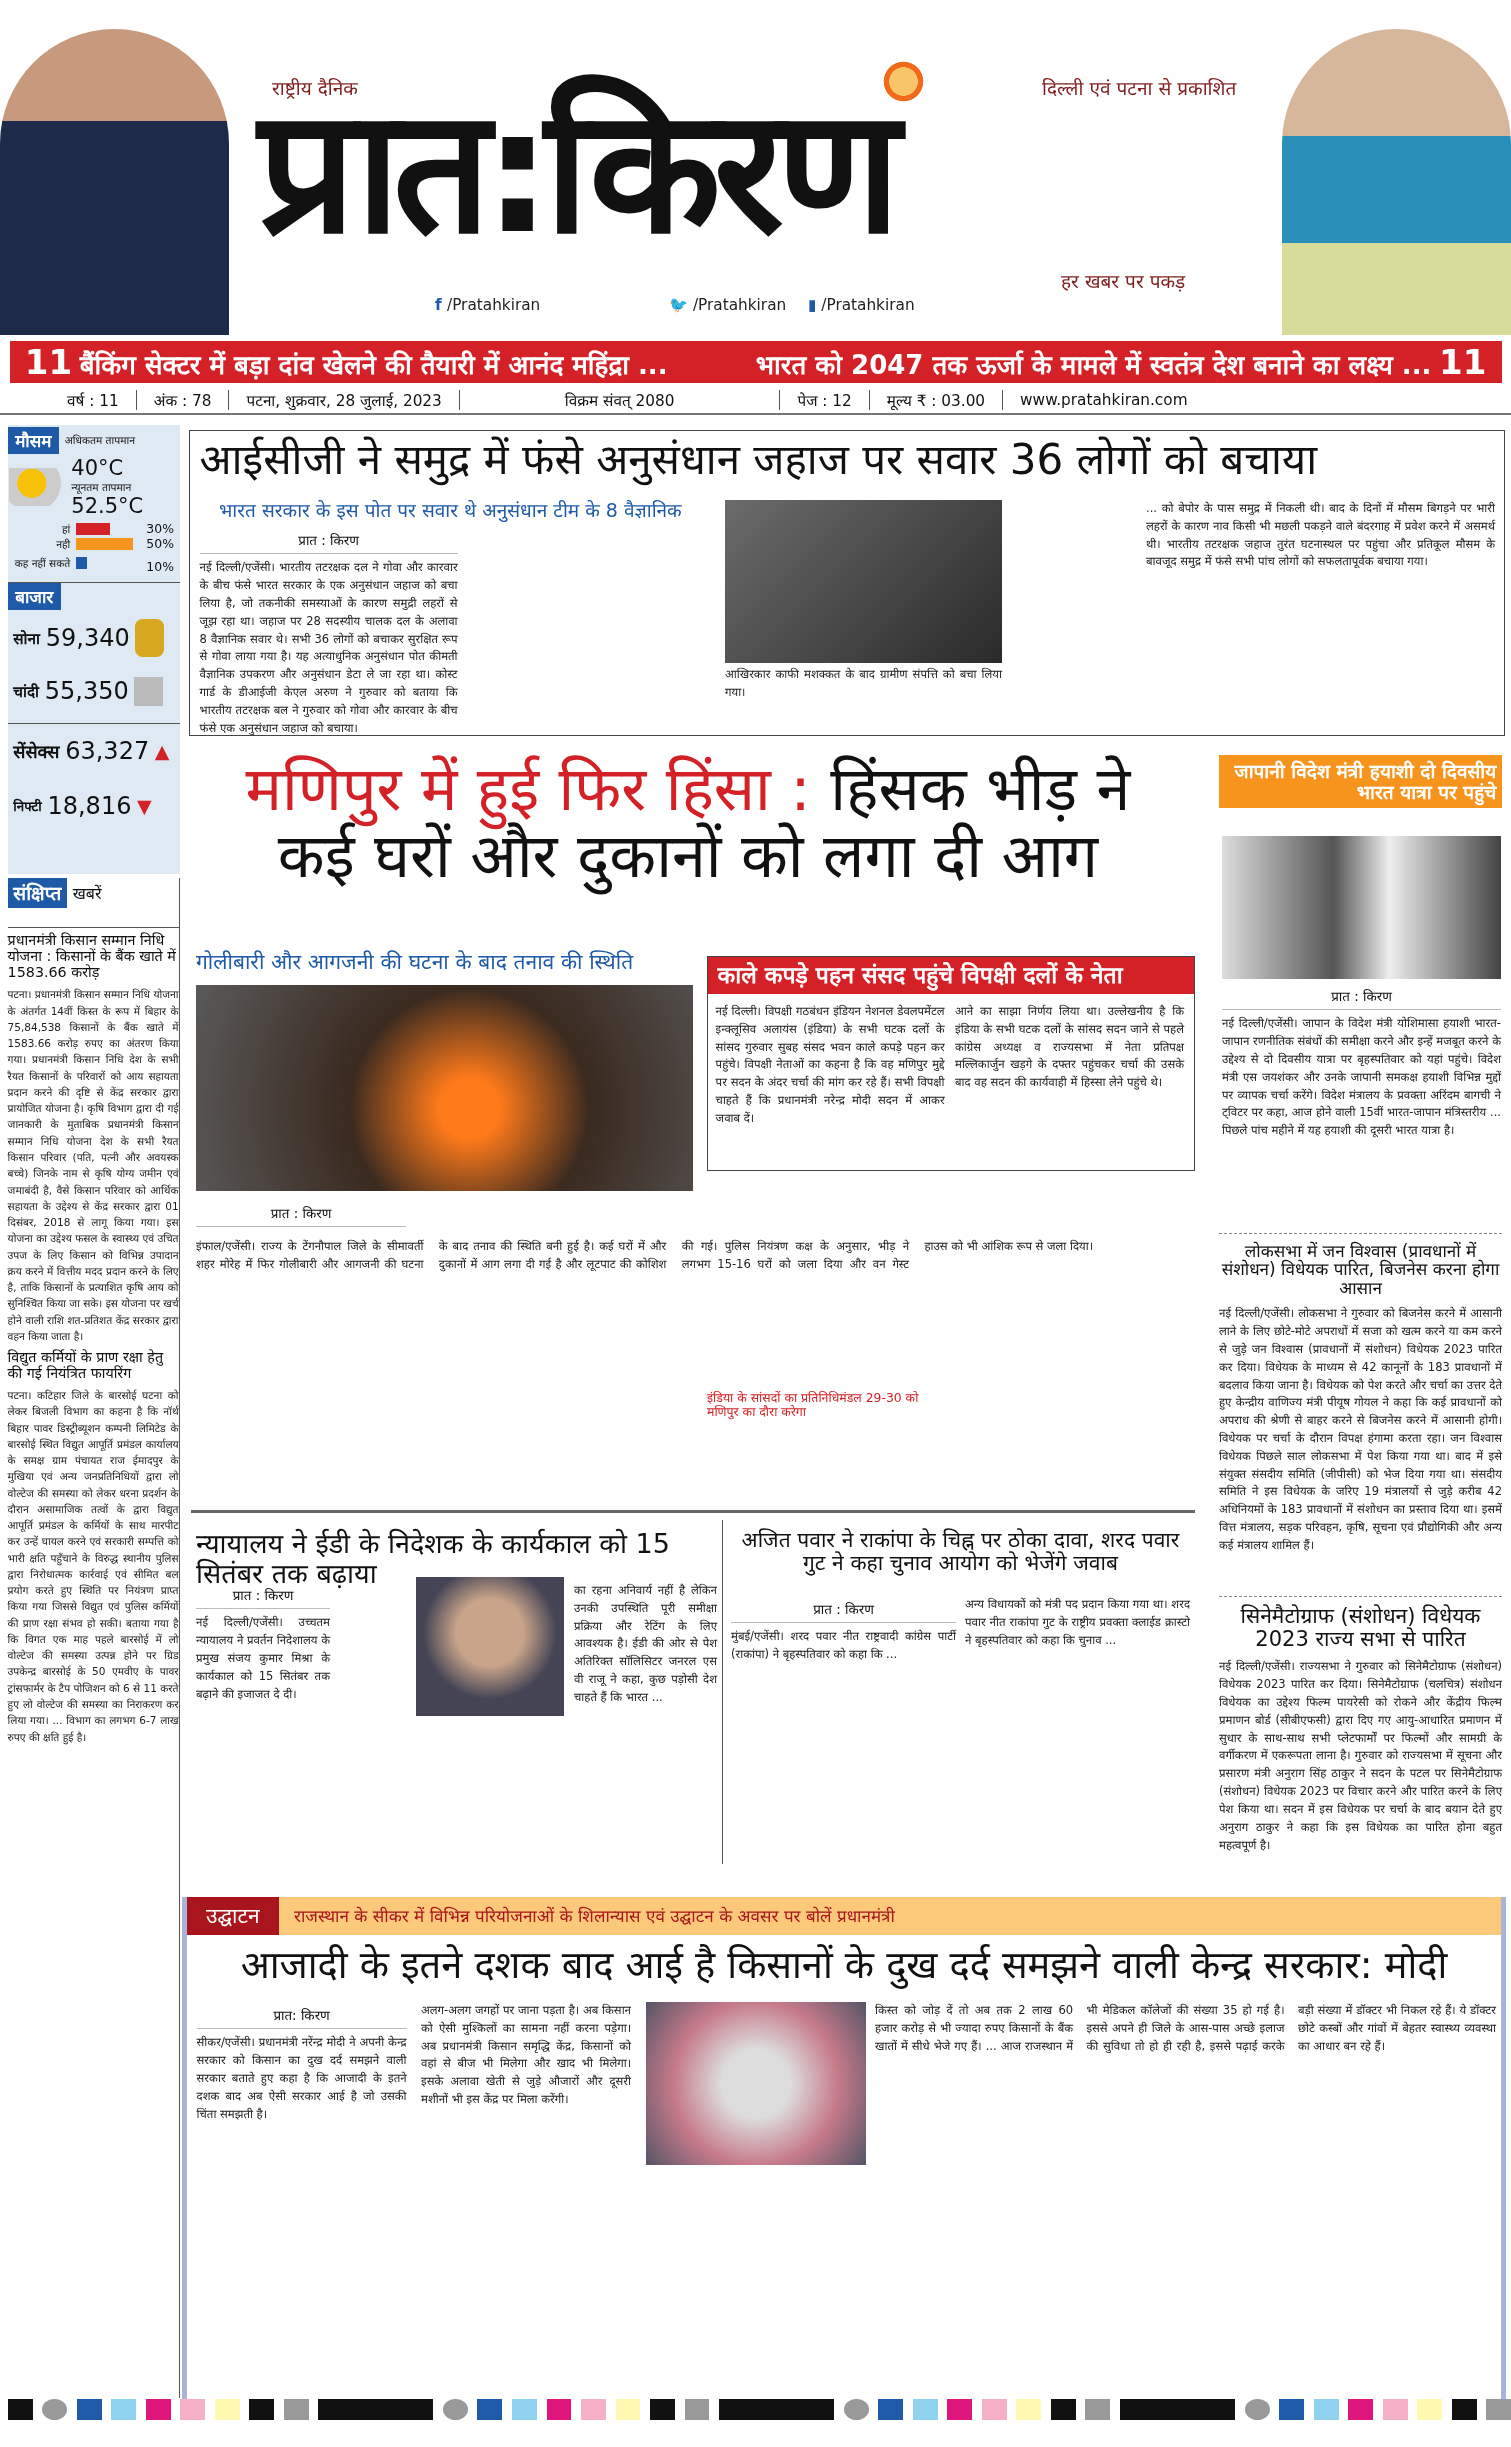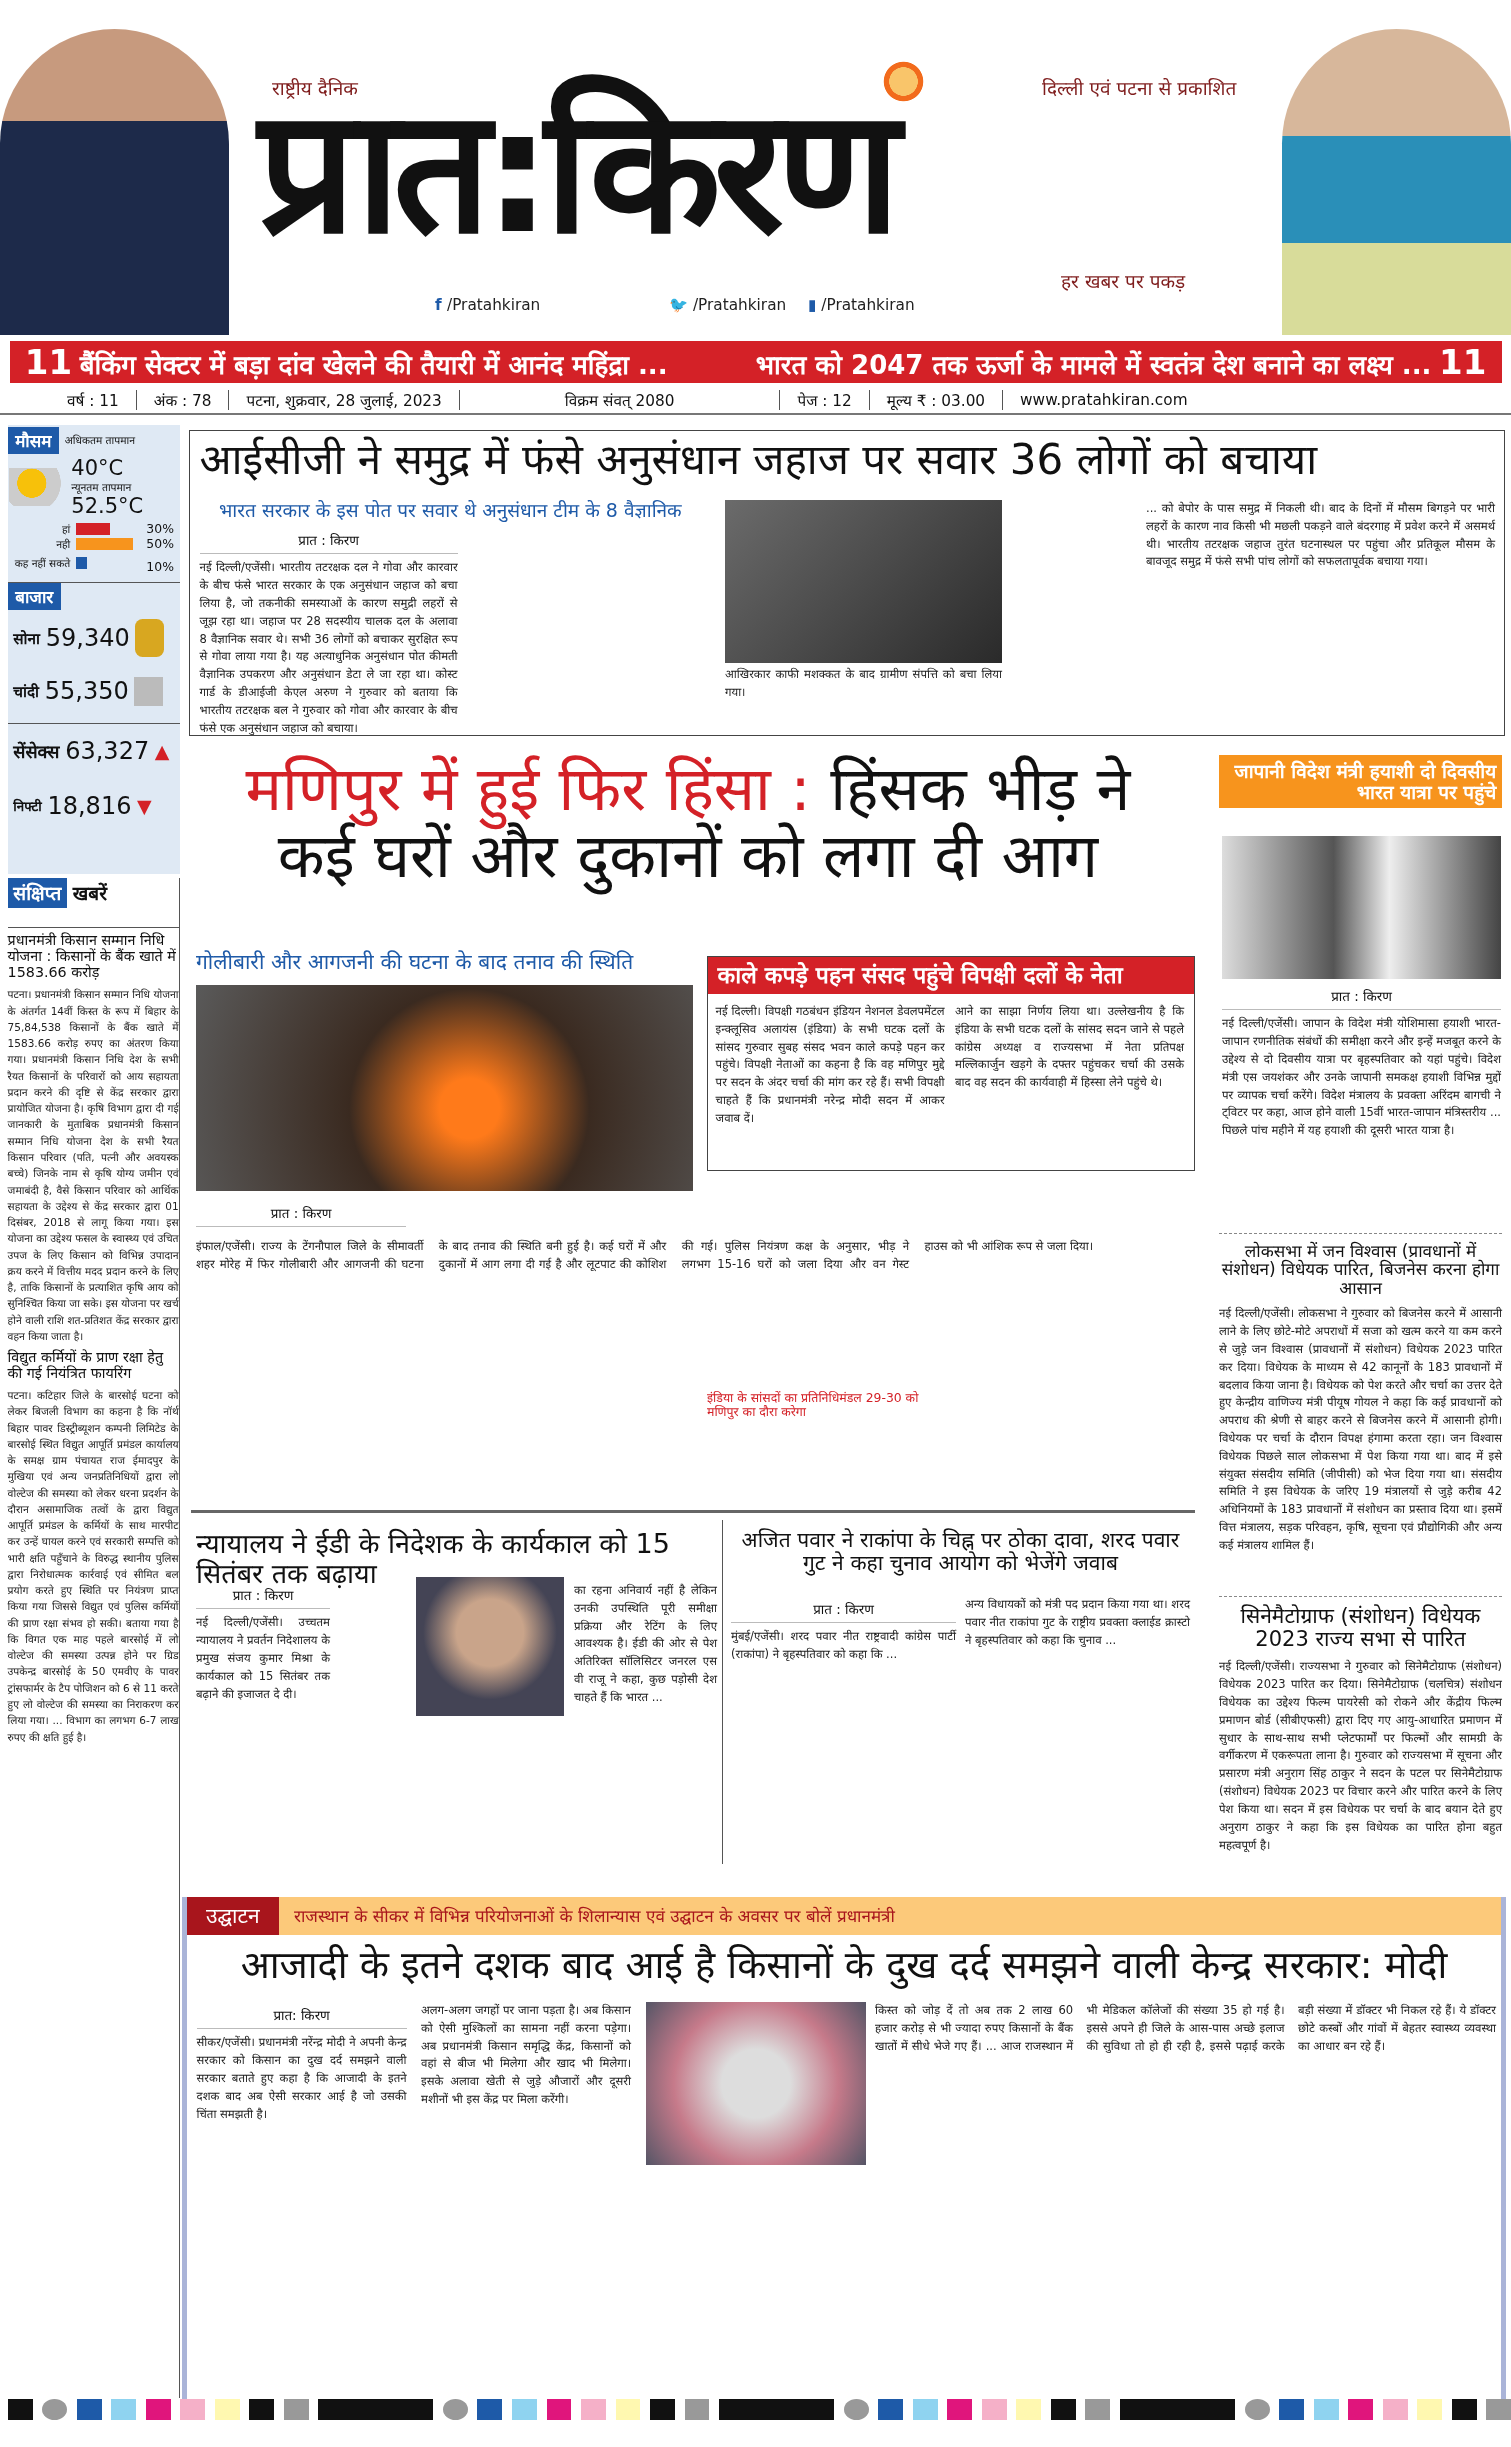--- a/index.html
+++ b/index.html
@@ -113,21 +113,21 @@
   <div class="row" style="padding:13.4px 5.7px">
       <b style="font-size:13.4px">निफ्टी</b>
       <span class="big">18,816</span>
       <span style="color:#d42127;font-size:19px">▼</span>
     </div>
 </div>
 
 <div class="abs" style="left:7.6px;top:878px;width:172px;height:1520px;border-right:1px solid #555">
   <div class="row" style="border-bottom:1.9px solid #555;padding-bottom:19px">
     <span class="lbl" style="background:#1e5aa8;color:#fff;font-weight:bold;font-size:19px;padding:1.9px 5.7px">संक्षिप्त</span>
-    <span style="font-weight:bold;font-size:19px">खबरें</span>
+    <span style="font-weight:normal;font-size:16px">खबरें</span>
   </div>
   <div class="hl" style="font-size:14.3px;margin:5.7px 0">प्रधानमंत्री किसान सम्मान निधि योजना : किसानों के बैंक खाते में 1583.66 करोड़</div>
   <div class="col" style="font-size:10.5px">पटना। प्रधानमंत्री किसान सम्मान निधि योजना के अंतर्गत 14वीं किस्त के रूप में बिहार के 75,84,538 किसानों के बैंक खाते में 1583.66 करोड़ रुपए का अंतरण किया गया। प्रधानमंत्री किसान निधि देश के सभी रैयत किसानों के परिवारों को आय सहायता प्रदान करने की दृष्टि से केंद्र सरकार द्वारा प्रायोजित योजना है। कृषि विभाग द्वारा दी गई जानकारी के मुताबिक प्रधानमंत्री किसान सम्मान निधि योजना देश के सभी रैयत किसान परिवार (पति, पत्नी और अवयस्क बच्चे) जिनके नाम से कृषि योग्य जमीन एवं जमाबंदी है, वैसे किसान परिवार को आर्थिक सहायता के उद्देश्य से केंद्र सरकार द्वारा 01 दिसंबर, 2018 से लागू किया गया। इस योजना का उद्देश्य फसल के स्वास्थ्य एवं उचित उपज के लिए किसान को विभिन्न उपादान क्रय करने में वित्तीय मदद प्रदान करने के लिए है, ताकि किसानों के प्रत्याशित कृषि आय को सुनिश्चित किया जा सके। इस योजना पर खर्च होने वाली राशि शत-प्रतिशत केंद्र सरकार द्वारा वहन किया जाता है।</div>
   <div class="hl" style="font-size:14.3px;margin:5.7px 0">विद्युत कर्मियों के प्राण रक्षा हेतु की गई नियंत्रित फायरिंग</div>
   <div class="col" style="font-size:10.5px">पटना। कटिहार जिले के बारसोई घटना को लेकर बिजली विभाग का कहना है कि नॉर्थ बिहार पावर डिस्ट्रीब्यूशन कम्पनी लिमिटेड के बारसोई स्थित विद्युत आपूर्ति प्रमंडल कार्यालय के समक्ष ग्राम पंचायत राज ईमादपुर के मुखिया एवं अन्य जनप्रतिनिधियों द्वारा लो वोल्टेज की समस्या को लेकर धरना प्रदर्शन के दौरान असामाजिक तत्वों के द्वारा विद्युत आपूर्ति प्रमंडल के कर्मियों के साथ मारपीट कर उन्हें घायल करने एवं सरकारी सम्पत्ति को भारी क्षति पहुँचाने के विरुद्ध स्थानीय पुलिस द्वारा निरोधात्मक कार्रवाई एवं सीमित बल प्रयोग करते हुए स्थिति पर नियंत्रण प्राप्त किया गया जिससे विद्युत एवं पुलिस कर्मियों की प्राण रक्षा संभव हो सकी। बताया गया है कि विगत एक माह पहले बारसोई में लो वोल्टेज की समस्या उत्पन्न होने पर ग्रिड उपकेन्द्र बारसोई के 50 एमवीए के पावर ट्रांसफार्मर के टैप पोजिशन को 6 से 11 करते हुए लो वोल्टेज की समस्या का निराकरण कर लिया गया। ... विभाग का लगभग 6-7 लाख रुपए की क्षति हुई है।</div>
 </div>
 
 <div class="abs box" style="left:189px;top:430px;width:1316px;height:306px">
   <div class="hl" style="font-size:42px;padding:5.7px 9.6px">आईसीजी ने समुद्र में फंसे अनुसंधान जहाज पर सवार 36 लोगों को बचाया</div>
   <div class="hl" style="position:absolute;left:29px;top:69px;font-size:19px;color:#1e5aa8">भारत सरकार के इस पोत पर सवार थे अनुसंधान टीम के 8 वैज्ञानिक</div>

